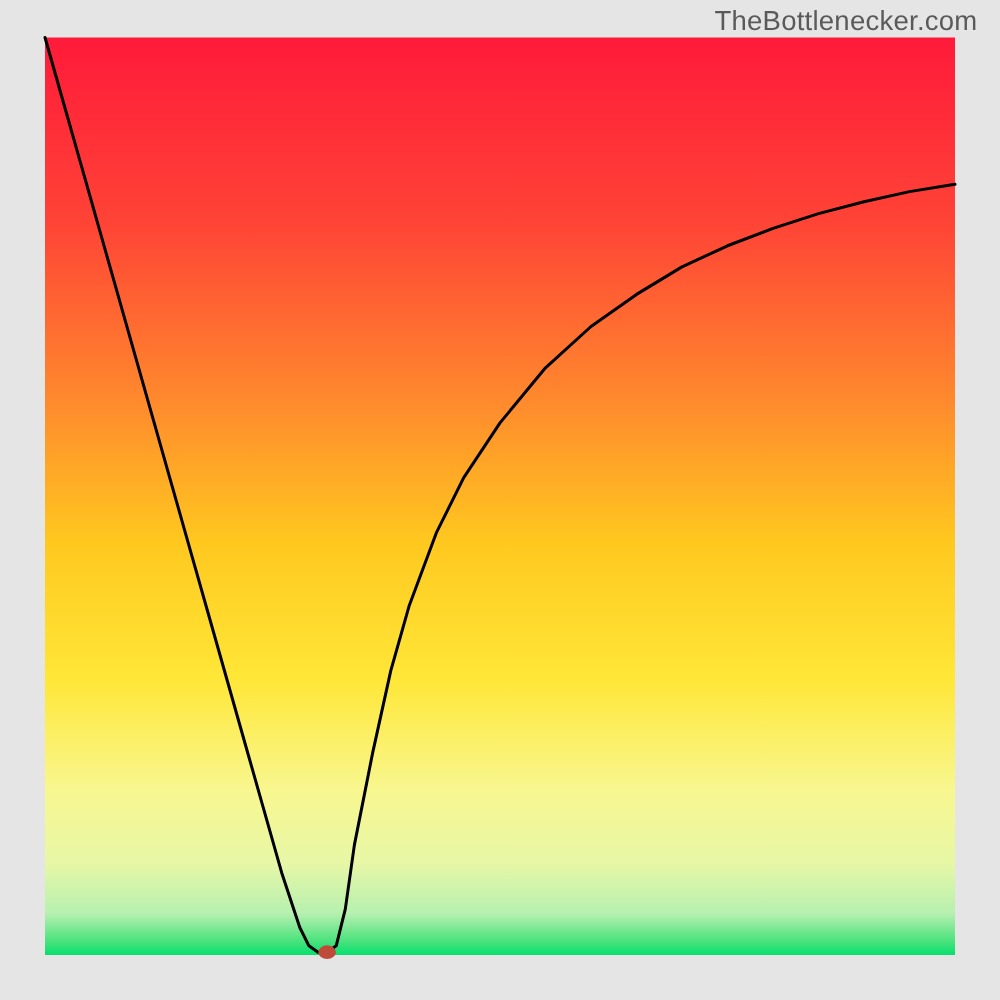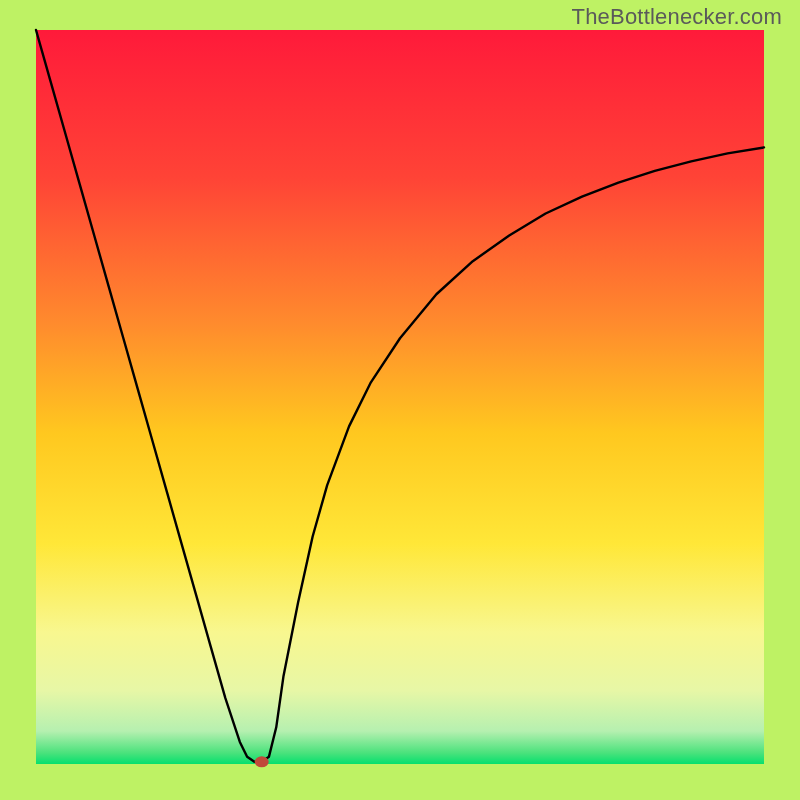--- a/index.html
+++ b/index.html
@@ -8,21 +8,21 @@
     width: 800px;
     height: 800px;
     background: #000000;
     font-family: Arial, Helvetica, sans-serif;
     overflow: hidden;
   }
   .frame {
     position: relative;
     width: 800px;
     height: 800px;
-    background: #bef264;
+    background: #e5e5e5;
   }
   .watermark {
     position: absolute;
     top: 4px;
     right: 18px;
     color: #5a5a5a;
     font-size: 22px;
     font-weight: 400;
     letter-spacing: 0.2px;
     user-select: none;

